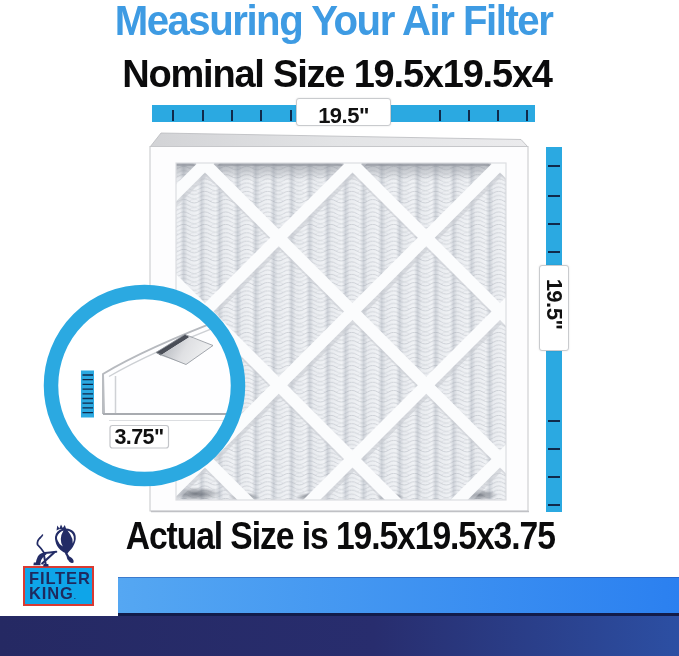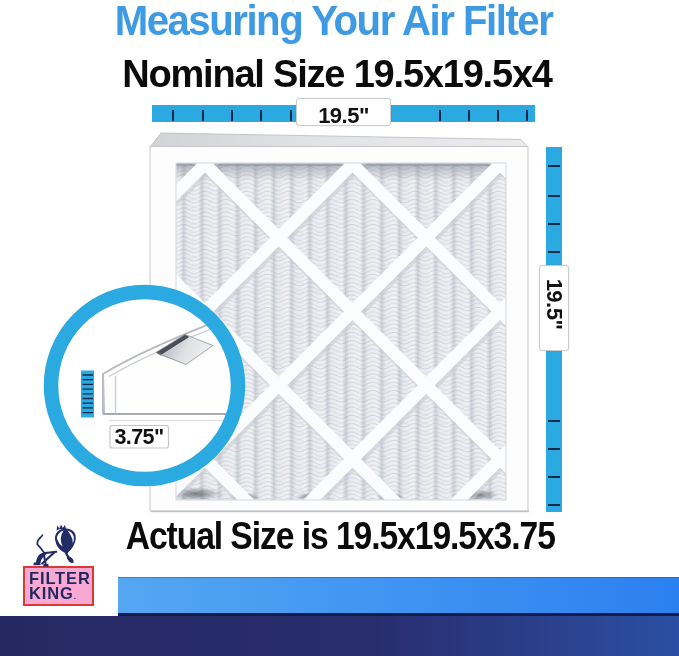--- a/index.html
+++ b/index.html
@@ -24,21 +24,21 @@
     border:1px solid #c9cbce;border-radius:3px;box-shadow:0 0 2px rgba(0,0,0,0.12);z-index:5;}
   .vlabel span{position:absolute;left:50%;top:calc(50% - 4px);transform:translate(-50%,-50%) rotate(90deg);
     font-size:22px;font-weight:bold;color:#111;white-space:nowrap;letter-spacing:-0.5px;}
   
   .bluebar{position:absolute;left:118px;top:577px;width:561px;height:37px;
     background:linear-gradient(90deg,#55a7f2,#2b80f0);border-top:1px solid rgba(30,70,160,0.45);box-sizing:border-box;}
   .darkline{position:absolute;left:118px;top:613px;width:561px;height:3px;background:#131c4a;}
   .navybar{position:absolute;left:0;top:616px;width:679px;height:40px;
     background:linear-gradient(90deg,#252963 0%,#282d6e 55%,#2c4fa3 100%);}
   
-  .logobox{position:absolute;left:22.5px;top:566px;width:67px;height:36px;background:#f9a8d4;
+  .logobox{position:absolute;left:22.5px;top:566px;width:67px;height:36px;background:#0ea5e9;
     border:2px solid #d93a32;z-index:6;text-align:left;}
   .logobox .l1{margin:2.5px 0 0 4px;font-size:17px;font-weight:bold;color:#1e2a5e;letter-spacing:0.9px;line-height:15px;transform:scaleX(0.97);transform-origin:left;}
   .logobox .l2{margin:0 0 0 4px;font-size:17px;font-weight:bold;color:#1e2a5e;letter-spacing:0.9px;line-height:15px;transform:scaleX(0.97);transform-origin:left;}
 </style>
 </head>
 <body>
 <div class="stage">
   <div class="title">Measuring Your Air Filter</div>
   <div class="nominal">Nominal Size 19.5x19.5x4</div>
 

